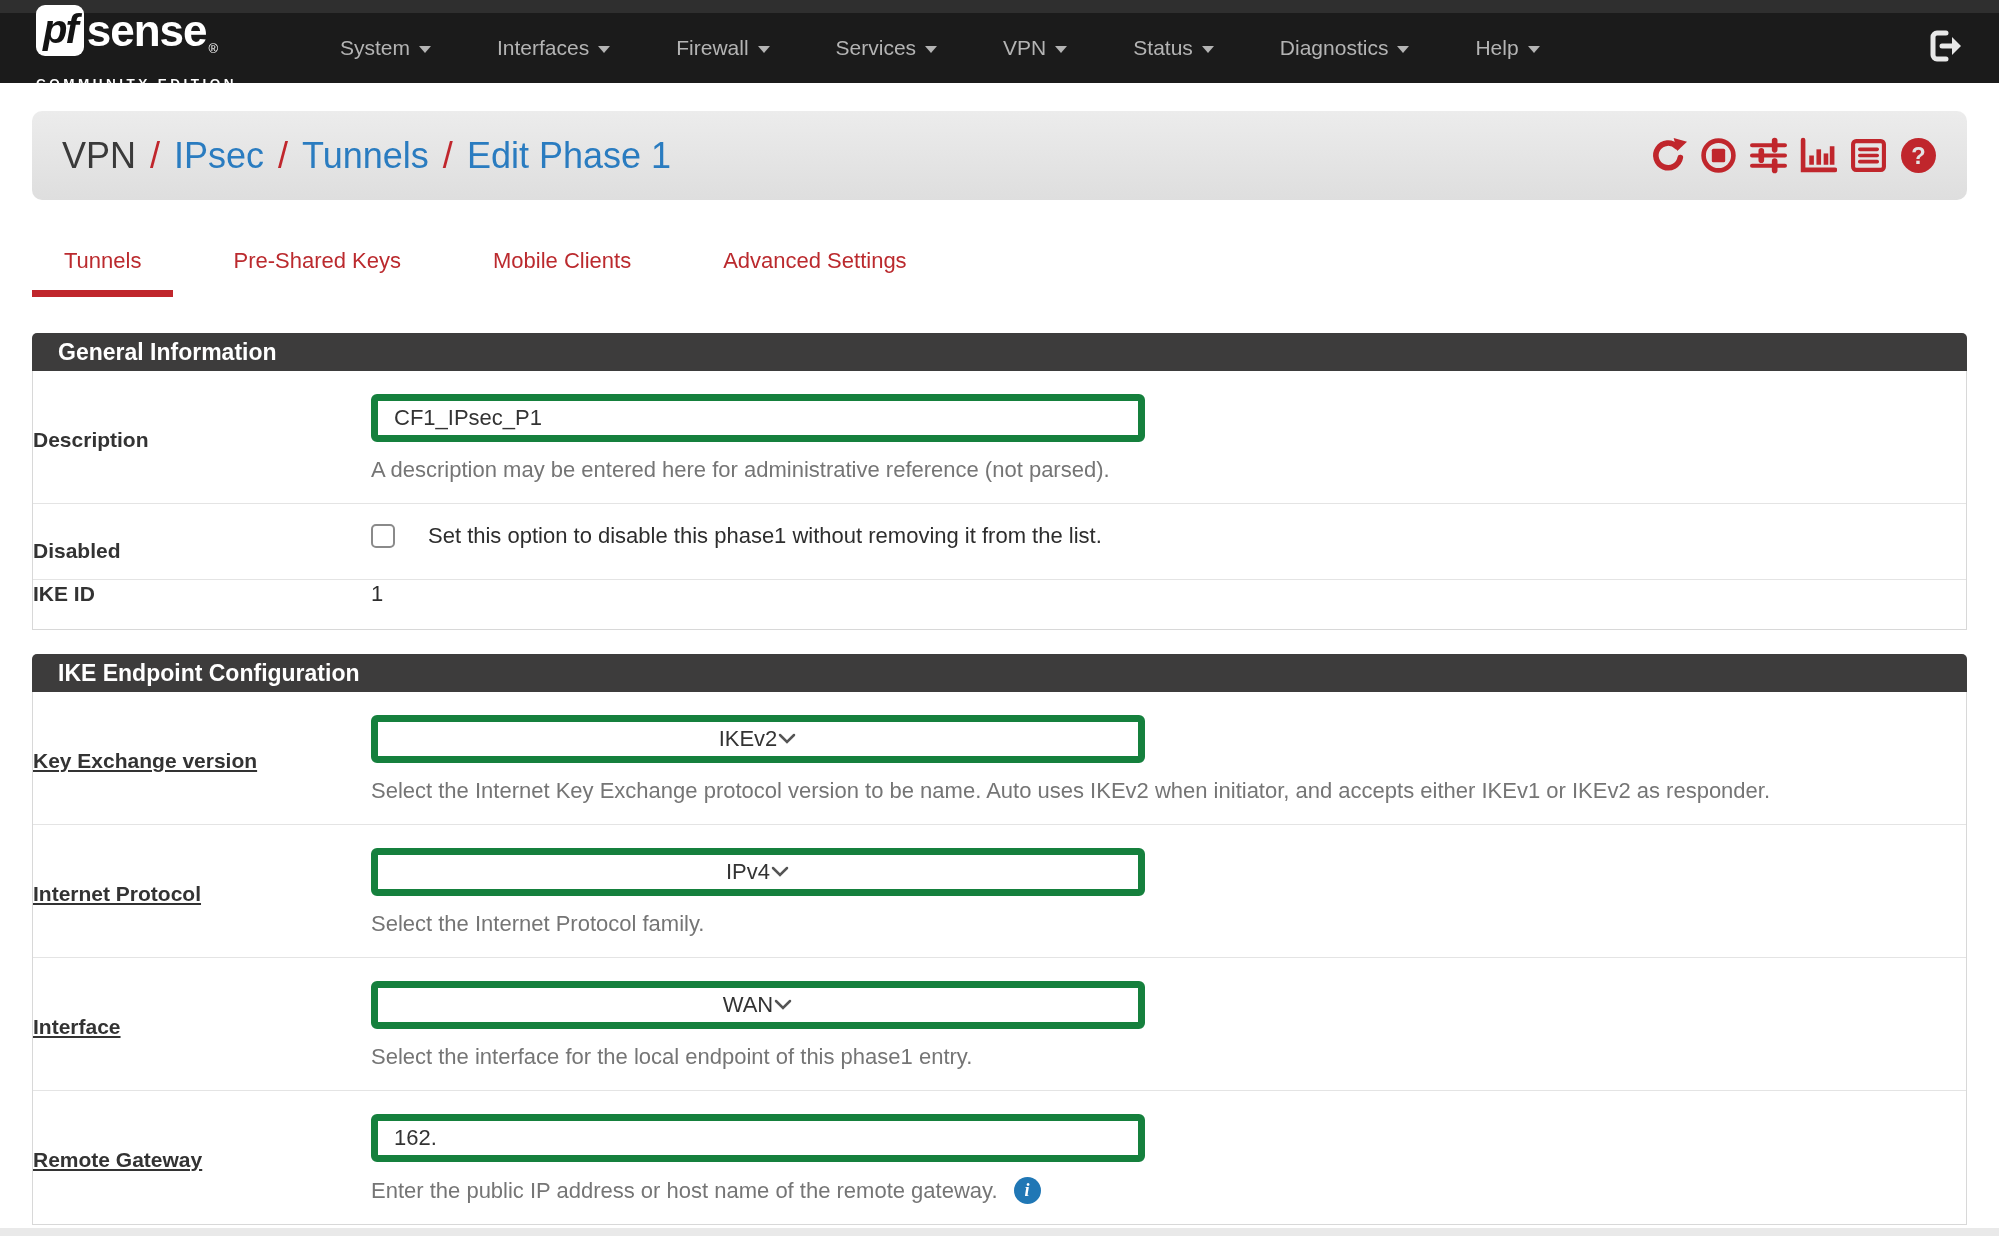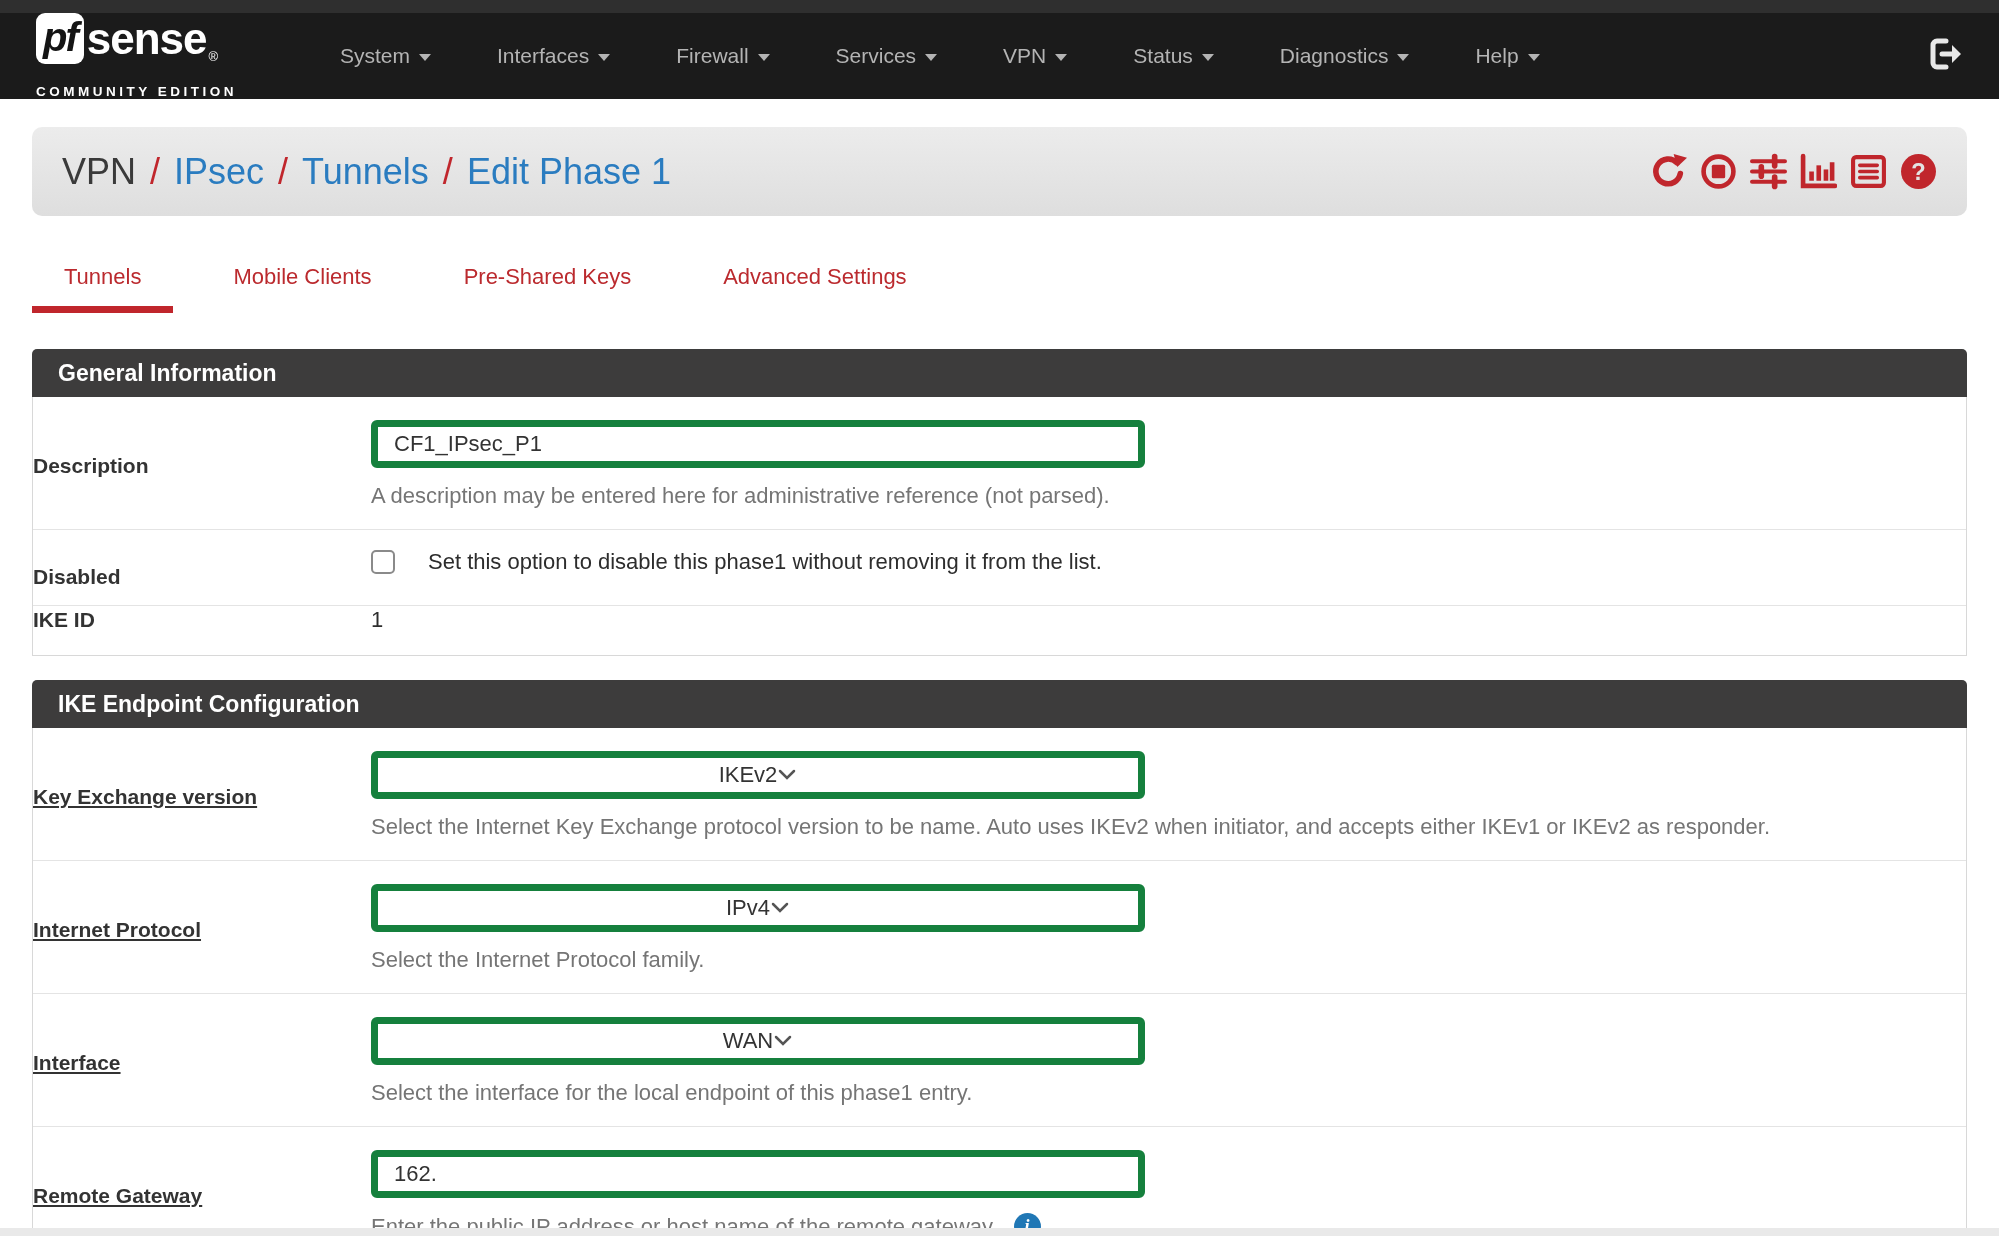--- a/index.html
+++ b/index.html
@@ -2,21 +2,21 @@
 <html><head>
 <meta charset="utf-8">
 <style>
   * { margin:0; padding:0; box-sizing:border-box; }
   html,body { width:1999px; height:1236px; overflow:hidden; background:#fff;
     font-family:"Liberation Sans", sans-serif; }
   .page { width:1999px; height:1236px; position:relative; background:#fff; }
 
   
   .navbar-strip { height:13px; background:#2f2f2f; }
-  .navbar { height:86px; background:#1b1b1b; display:flex; align-items:center; padding:0 36px; }
+  .navbar { height:70px; background:#1b1b1b; display:flex; align-items:center; padding:0 36px; }
   .brand { display:flex; flex-direction:column; justify-content:center; margin-right:70px; cursor:pointer; }
   .brand-main { display:flex; align-items:center; }
   .pf-box { background:#fff; border-radius:9px; padding:2px 7px 4px 7px; margin-right:3px; display:inline-block; }
   .pf-box span { font-style:italic; font-weight:900; font-size:40px; color:#141414; letter-spacing:-2px; }
   .sense { color:#fff; font-weight:800; font-size:44px; letter-spacing:-1px; line-height:1; }
   .reg { color:#fff; font-size:13px; align-self:flex-end; margin-left:2px; }
   .brand-sub { color:#fff; font-size:13.5px; letter-spacing:3.5px; font-weight:700; margin-top:20px; }
   .menu { display:flex; align-items:center; flex:1; }
   .menu-item { color:#b4b4b4; font-size:21px; padding:0 33px; display:flex; align-items:center; cursor:pointer; }
   .caret { width:0; height:0; border-left:6px solid transparent; border-right:6px solid transparent;
@@ -35,21 +35,21 @@
 
   
   .tabs { margin:40px 32px 0 32px; display:flex; align-items:flex-start; }
   .tab { color:#bb2a2e; font-size:22px; padding:8px 32px 16px 32px; margin-right:28px; cursor:pointer; }
   .tab.active { border-bottom:7px solid #c0262c; }
 
   
   .panel { margin:36px 32px 0 32px; }
   .panel.second { margin-top:24px; }
   .panel-heading { background:#3d3c3c; color:#fff; font-size:23px; font-weight:700;
-    height:48px; display:flex; align-items:center; padding-left:26px; border-radius:5px 5px 0 0; }
+    height:38px; display:flex; align-items:center; padding-left:26px; border-radius:5px 5px 0 0; }
   .panel-body { background:#fff; border:1px solid #d8d8d8; border-top:none; }
   .frow { display:flex; border-top:1px solid #e4e4e4; }
   .frow:first-child { border-top:none; }
   .label-col { width:338px; padding-right:50px; flex-shrink:0; }
   .label-col label { font-weight:700; font-size:21px; color:#333; }
   .label-col label.u { text-decoration:underline; }
   .content-col { flex:1; padding-right:40px; }
   .pad-input { padding-top:23px; padding-bottom:20px; }
   .pad-input .label-col { padding-top:34px; }
   .text-input, .select { width:774px; height:48px; border:7px solid #15803d; border-radius:6px;
@@ -180,22 +180,22 @@
         <svg width="37" height="37" viewBox="0 0 36 36">
             <circle cx="18" cy="18" r="17" fill="#c0262c"></circle>
             <text x="18" y="26" text-anchor="middle" font-size="23" font-weight="bold" fill="#e3e3e3" font-family="Liberation Sans, sans-serif">?</text>
           </svg>
       </span>
     </div>
   </div>
 
   <div class="tabs">
     <div class="tab active"><span>Tunnels</span></div>
+    <div class="tab"><span>Pre-Shared Keys</span></div>
     <div class="tab"><span>Mobile Clients</span></div>
-    <div class="tab"><span>Pre-Shared Keys</span></div>
     <div class="tab"><span>Advanced Settings</span></div>
   </div>
 
   <section class="panel">
     <div class="panel-heading">General Information</div>
     <div class="panel-body">
 
       <div class="frow pad-input">
         <div class="label-col"><label>Description</label></div>
         <div class="content-col">

